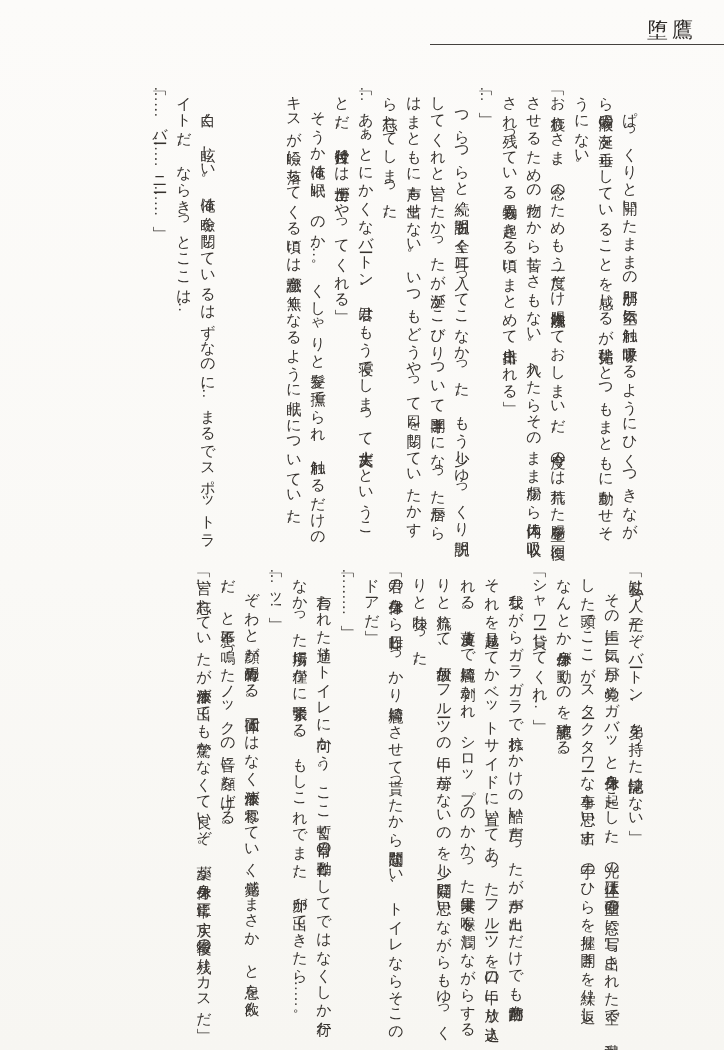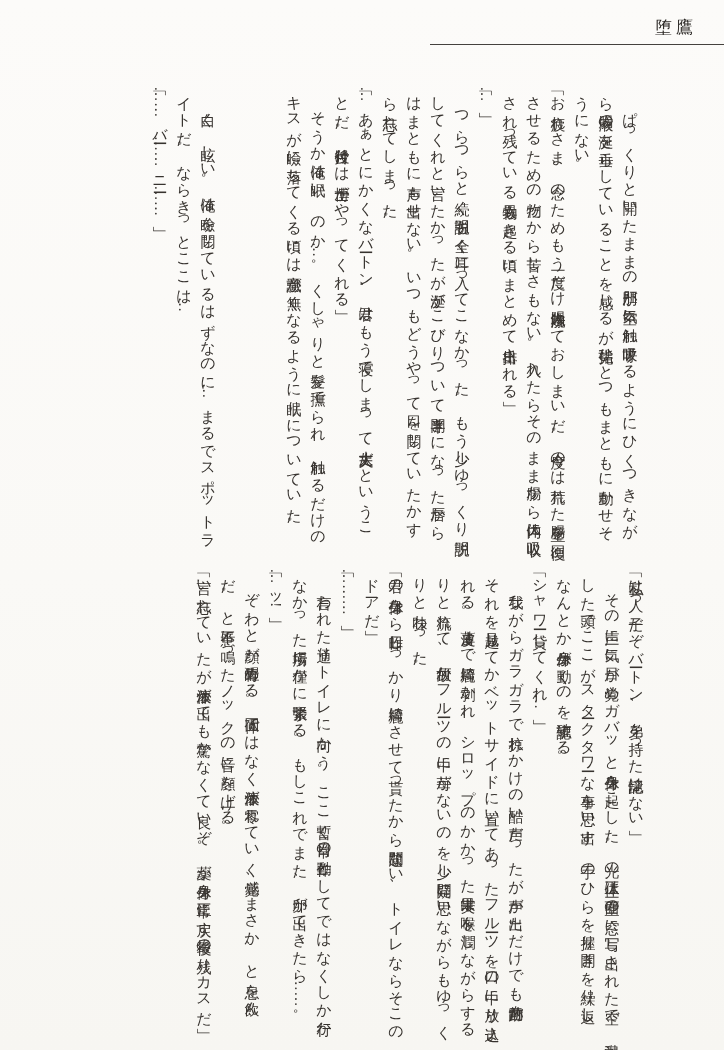--- a/index.html
+++ b/index.html
@@ -16,21 +16,21 @@
     position: relative;
     width: 724px;
     height: 1050px;
     overflow: hidden;
     background: linear-gradient(180deg, #fcfbf9 0%, #faf9f6 55%, #f7f6f2 100%);
   }
   .header-title {
     position: absolute;
     top: 16px;
     right: 27px;
-    font-size: 17px;
+    font-size: 21px;
     letter-spacing: 4px;
     font-weight: 500;
     color: var(--ink-dark, #2e2b28);
   }
   .header-rule {
     position: absolute;
     top: 44px;
     left: 430px;
     width: 294px;
     height: 0;

